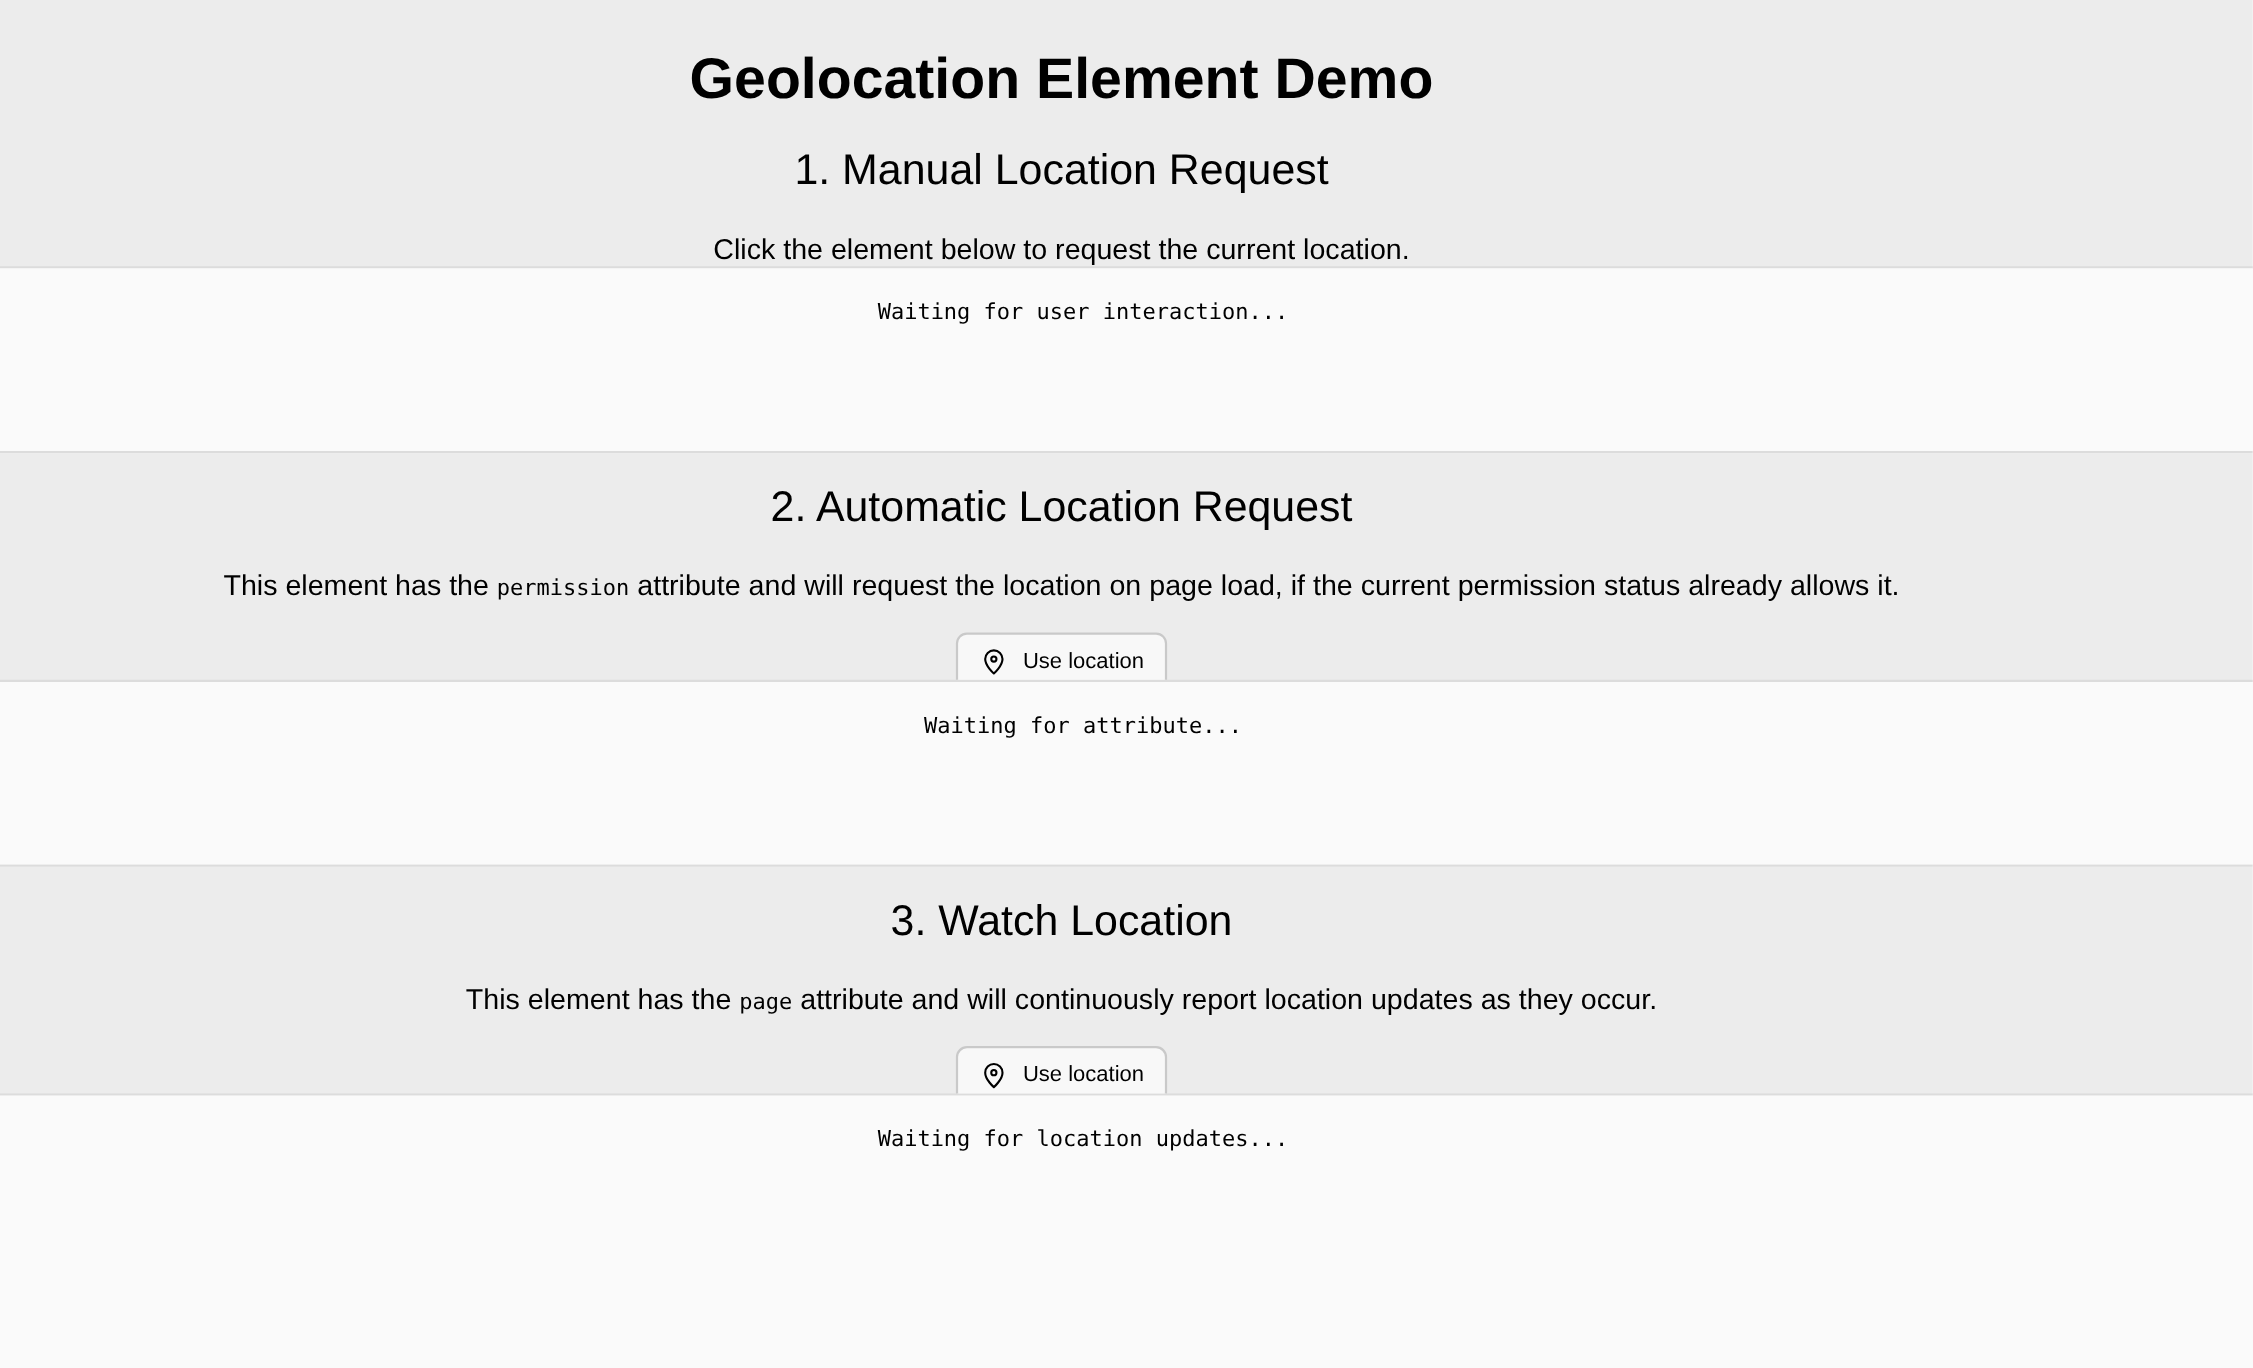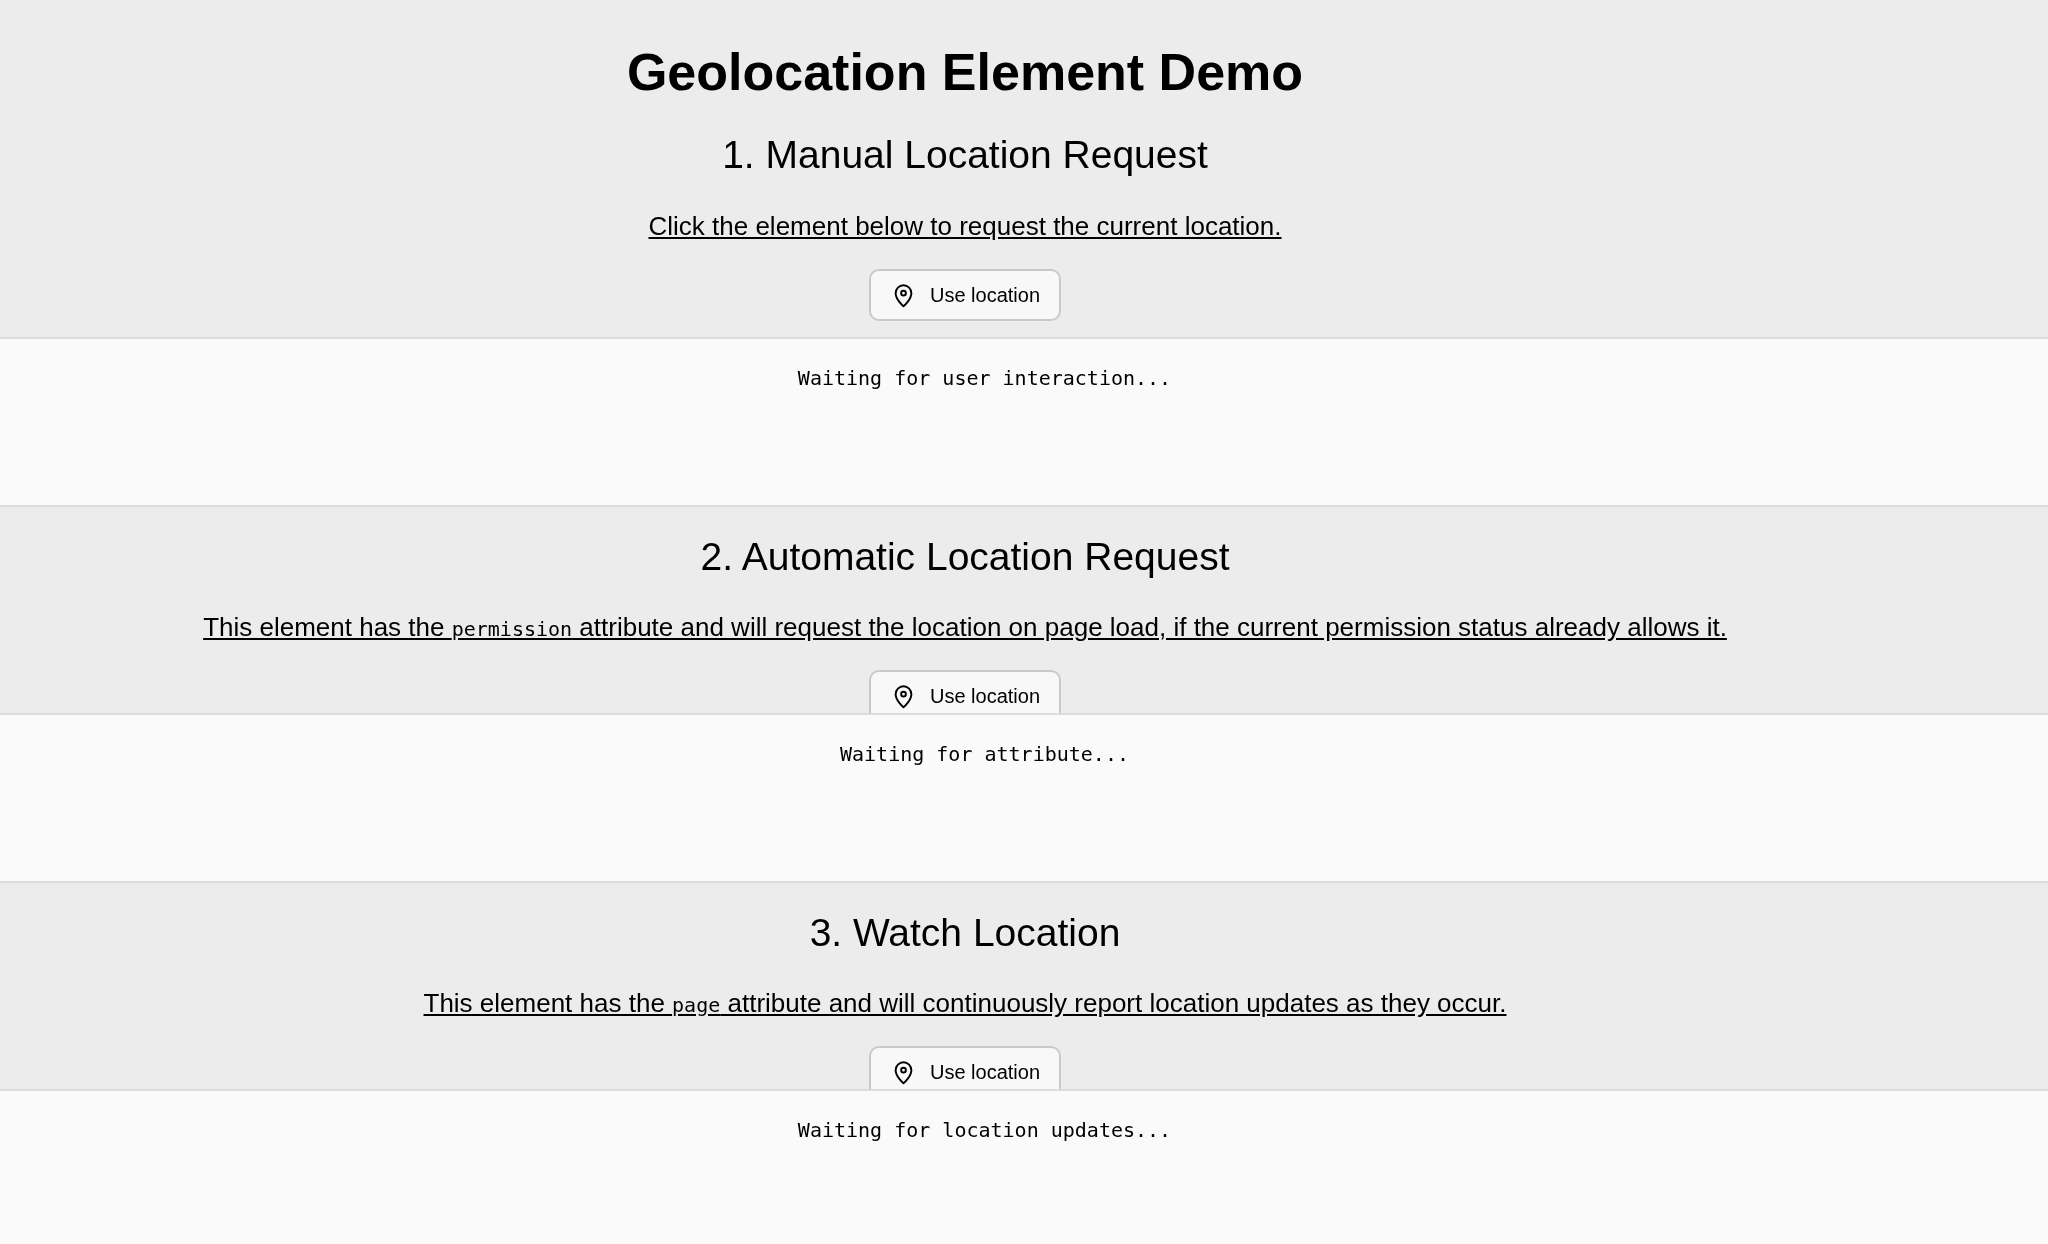--- a/index.html
+++ b/index.html
@@ -11,21 +11,21 @@
     overflow: hidden;
     font-family: "Liberation Sans", sans-serif;
     color: #000000;
     background: #fafafa;
   }
   .demo {
     background: #ececec;
     border-bottom: 2px solid #dcdcdc;
     overflow: hidden;
   }
-  #block-manual { height: 339px; }
+  #block-manual { height: 244px; }
   #block-automatic, #block-watch { height: 208px; }
   .status {
     background: #fafafa;
     border-bottom: 2px solid #dcdcdc;
     height: 168px;
     padding-top: 27px;
     overflow: hidden;
     padding-left: 39px;
   }
   .status.last { border-bottom: none; height: 103px; }
@@ -43,21 +43,20 @@
     font-size: 39px;
     line-height: 47px;
     font-weight: normal;
     margin: 26px 0 32px 0;
   }
   #block-manual h2 { margin-top: 0; margin-bottom: 33px; }
   p.desc {
     font-size: 26px;
     line-height: 31px;
     margin: 0 0 25px 0;
-    text-decoration: underline;
   }
   code.inline {
     font-family: "DejaVu Sans Mono", monospace;
     font-size: 20px;
   }
   button.geo-button {
     display: inline-flex;
     align-items: center;
     gap: 13px;
     height: 52px;

